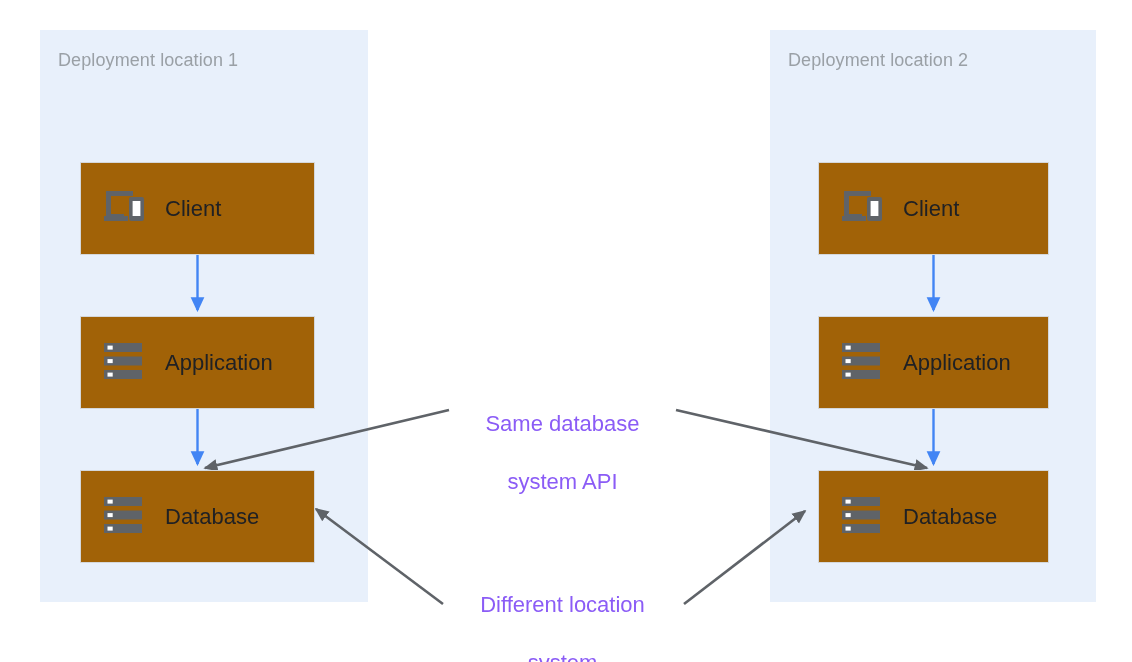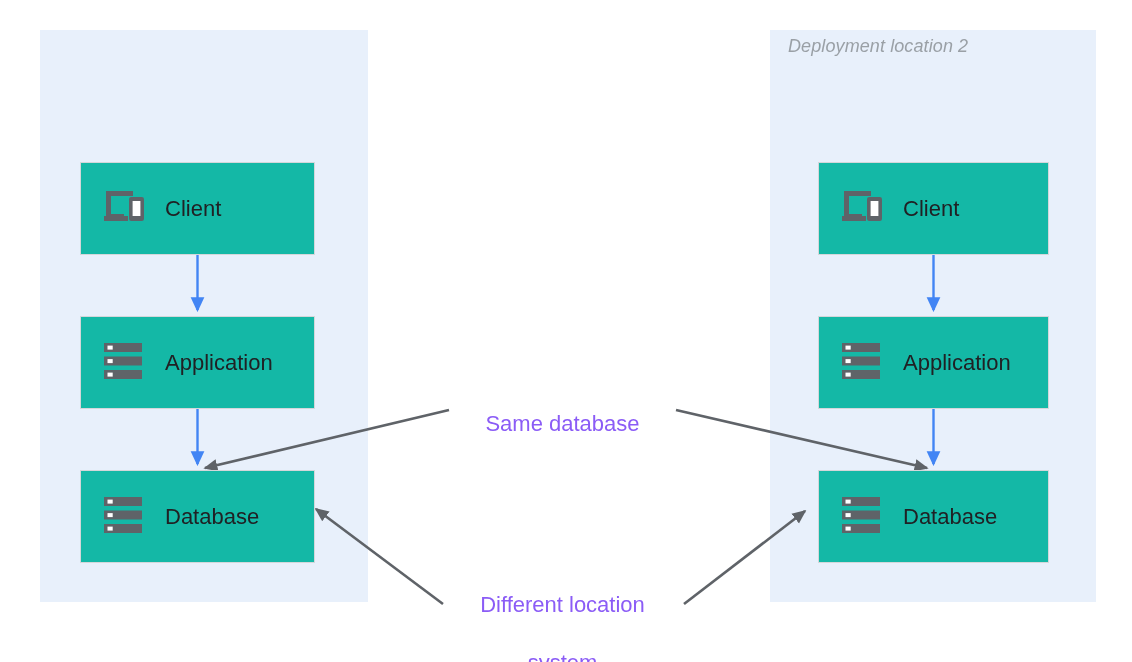--- a/index.html
+++ b/index.html
@@ -23,21 +23,21 @@
   }
   .zone-label {
     position: absolute;
     font-size: 18px;
     color: #9aa0a6;
     letter-spacing: 0.1px;
     white-space: nowrap;
   }
   .node {
     position: absolute;
-    background: #14b8a6;
+    background: #a16207;
     border: 1px solid #d4d7da;
     box-sizing: border-box;
     display: flex;
     align-items: center;
     box-shadow: 0 0 0 0 rgba(0,0,0,0);
   }
   .node .ico {
     flex: 0 0 auto;
     margin-left: 22px;
     margin-right: 16px;
@@ -66,21 +66,22 @@
   }
 </style>
 </head>
 <body>
 
 <div id="canvas">
 
   <div class="zone" style="left:40px; top:30px; width:328px; height:572px;"></div>
   <div class="zone" style="left:770px; top:30px; width:326px; height:572px;"></div>
 
-  <div class="zone-label" style="left:788px; top:36px;font-style:italic;">Deployment location 2</div>
+  <div class="zone-label" style="left:58px; top:50px;">Deployment location 1</div>
+  <div class="zone-label" style="left:788px; top:50px;">Deployment location 2</div>
 
   <svg class="svg-layer" viewBox="0 0 1132 662" xmlns="http://www.w3.org/2000/svg">
     <defs>
       <marker id="blueArrow" viewBox="0 0 10 10" refX="8.6" refY="5" markerWidth="6.2" markerHeight="6.2" orient="auto-start-reverse">
         <path d="M 0 0.4 L 10 5 L 0 9.6 z" fill="#4285f4"></path>
       </marker>
       <marker id="grayArrow" viewBox="0 0 10 10" refX="8.8" refY="5" markerWidth="5.4" markerHeight="5.4" orient="auto-start-reverse">
         <path d="M 0 0.6 L 10 5 L 0 9.4 z" fill="#5f6368"></path>
       </marker>
     </defs>
@@ -189,20 +190,21 @@
         <rect x="4.5" y="18.1" width="5.2" height="4" fill="#ffffff"></rect>
         <rect x="1" y="29" width="38" height="9" fill="#5f6368"></rect>
         <rect x="4.5" y="31.6" width="5.2" height="4" fill="#ffffff"></rect>
       </svg>
     </span>
     <span class="node-label">Database</span>
   </div>
 
   <div class="annotation" style="left:455px; top:380px; width:215px;">
     <div>Same database</div>
+    <div>system API</div>
   </div>
 
   <div class="annotation" style="left:455px; top:561px; width:215px;">
     <div>Different location</div>
     <div>system</div>
   </div>
 
 </div>
 
 </body></html>

